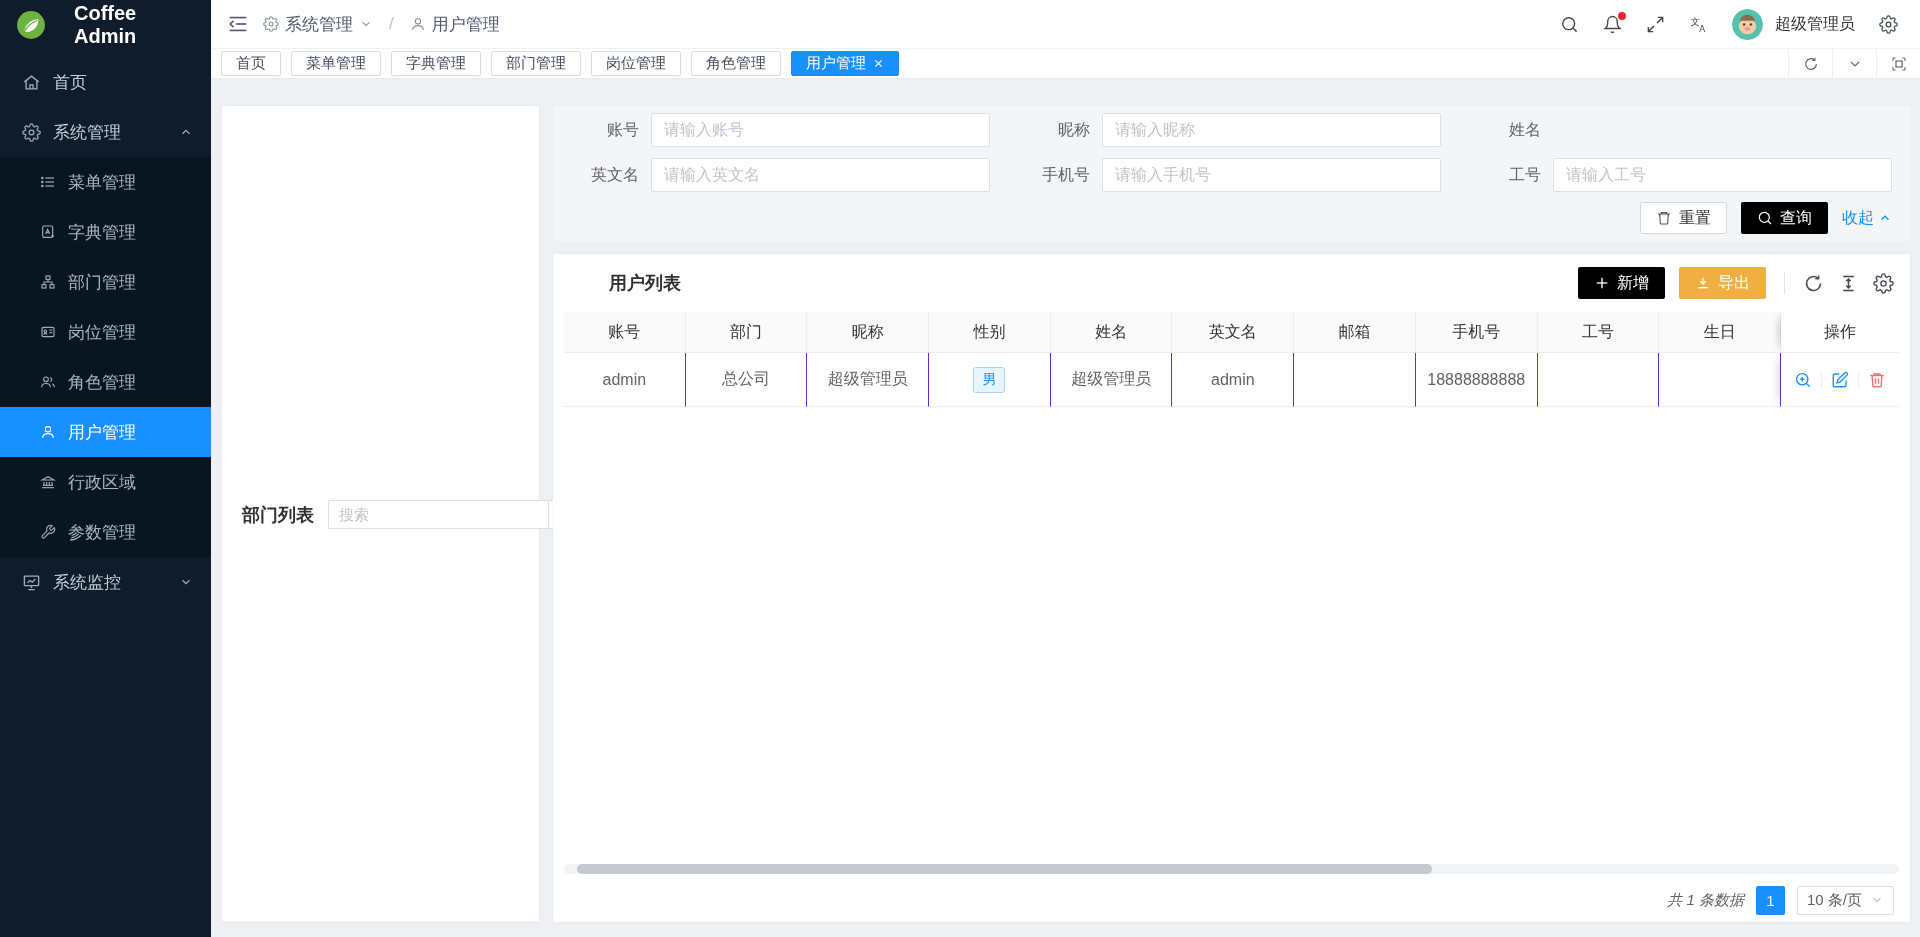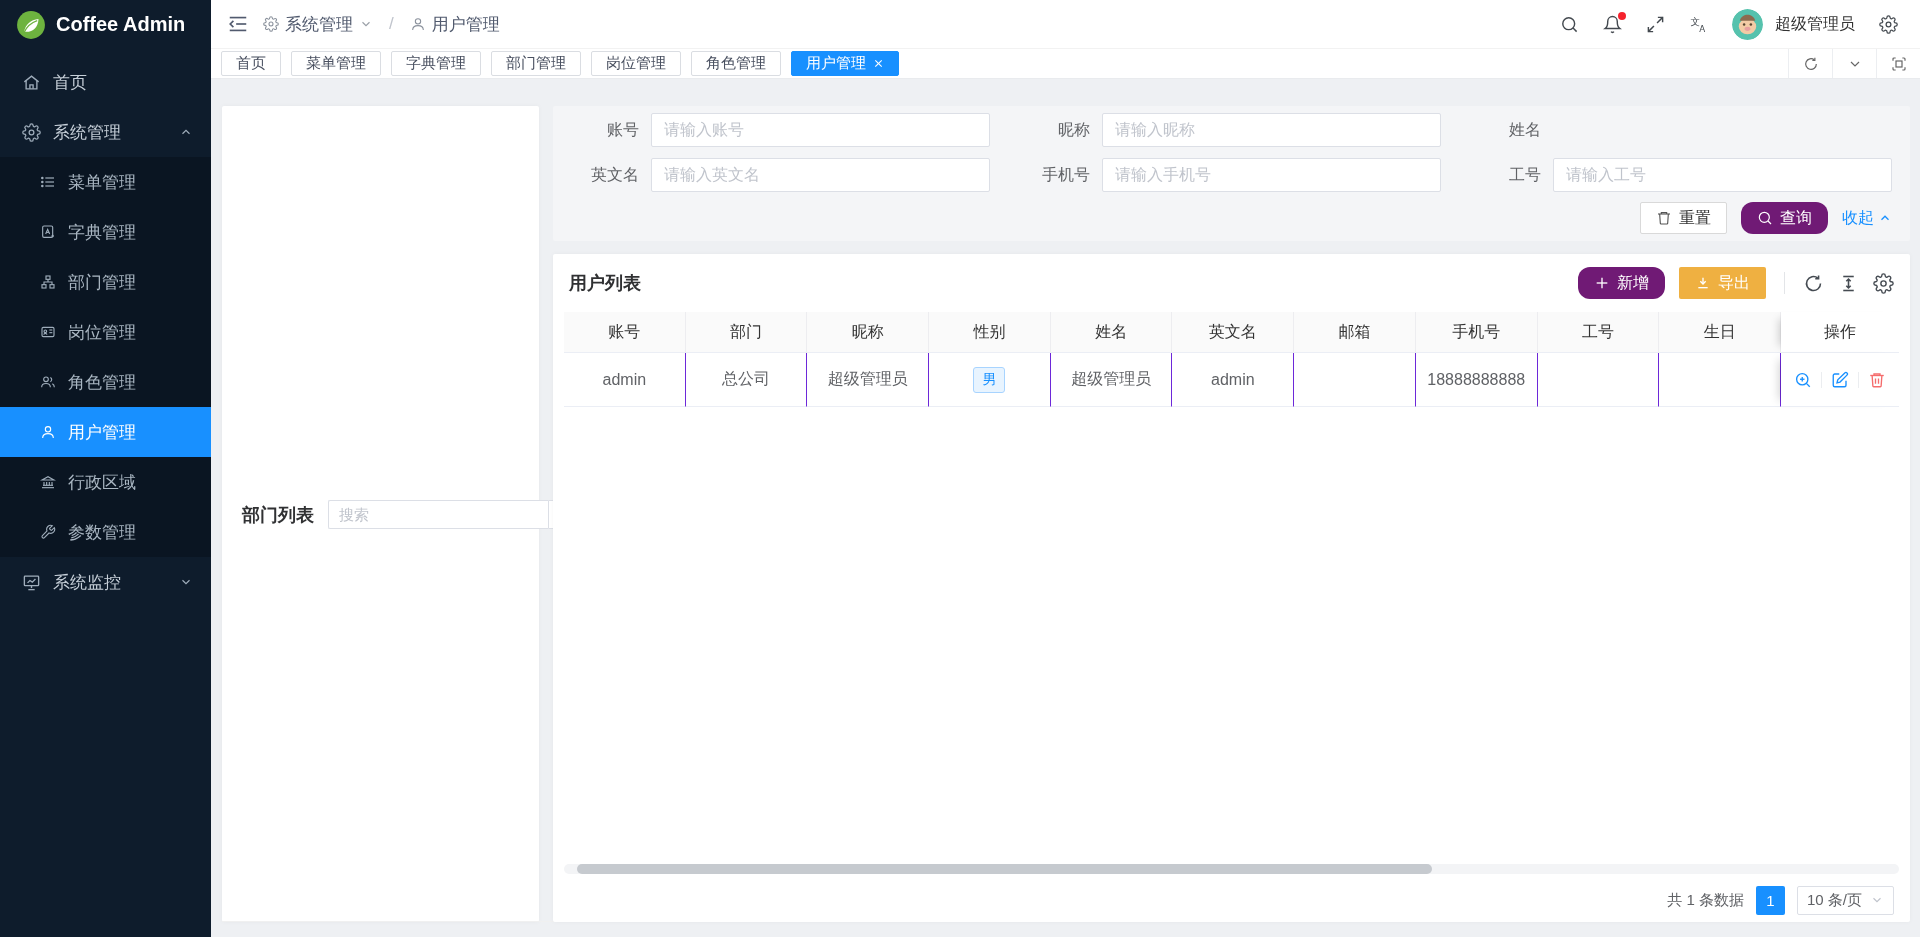--- a/index.html
+++ b/index.html
@@ -6,21 +6,21 @@
   html,body { margin:0; padding:0; }
   body {
     width:1920px; height:937px; overflow:hidden;
     font-family:"Liberation Sans","DejaVu Sans",sans-serif;
     background:#eef0f3; color:#333;
   }
   .layout { display:flex; width:100%; height:100%; }
 
   
   .sidebar { width:211px; height:100%; background:#0e1c2c; flex:none; display:flex; flex-direction:column; }
-  .logo { height:49px; display:flex; align-items:center; gap:10px; padding:0 14px 0 16px; color:#fff; font-weight:bold; font-size:20px; flex:none; }
+  .logo { height:49px; display:flex; align-items:center; gap:28px; padding:0 14px 0 16px; color:#fff; font-weight:bold; font-size:20px; flex:none; }
   .logo svg { width:30px; height:30px; flex:none; }
   nav { padding-top:8px; }
   .mi { height:50px; display:flex; align-items:center; gap:12px; padding:0 18px 0 22px; font-size:17px; color:#c6cfd8; cursor:pointer; }
   .mi .ic { color:#9fadbb; }
   .submenu { background:#0a1522; }
   .mi.sub { padding-left:40px; color:#a9b6c2; }
   .mi.active { background:#1890ff; color:#fff; }
   .mi.active .ic { color:#fff; }
   .mi .lbl { flex:1; white-space:nowrap; }
   .chev { margin-left:auto; color:#8d9aa8; }
@@ -78,27 +78,27 @@
   .search-card { background:#f4f5f7; box-shadow:none; padding:7px 18px 7px 12px; margin-bottom:13px; flex:none; }
   .form-grid { display:grid; grid-template-columns:repeat(3,1fr); column-gap:26px; row-gap:11px; }
   .field { display:flex; align-items:center; }
   .field label { width:86px; text-align:right; padding-right:12px; font-size:16px; color:#606266; flex:none; white-space:nowrap; }
   .field input { flex:1; min-width:0; height:34px; border:1px solid #dcdfe6; border-radius:2px; background:#fff; padding:0 12px; font-size:16px; color:#333; outline:none; }
   .field input::placeholder { color:#c0c4cc; }
   .form-actions { display:flex; align-items:center; justify-content:flex-end; gap:14px; margin-top:10px; }
   .btn { height:32px; display:inline-flex; align-items:center; gap:7px; padding:0 15px; border-radius:2px; font-size:16px; cursor:pointer; border:1px solid transparent; white-space:nowrap; }
   .btn.plain { background:#fff; border-color:#d9d9d9; color:#333; }
   .btn.plain .ic { color:#555; }
-  .btn.primary { background:#701a75; color:#fff;border-radius:12px; }
+  .btn.primary { background:#000000; color:#fff; }
   .btn.warn { background:#efb041; color:#fff; }
   .linkbtn { display:inline-flex; align-items:center; gap:4px; color:#1890ff; font-size:16px; cursor:pointer; }
 
   
   .table-card { flex:1; display:flex; flex-direction:column; min-height:0; }
-  .tc-head { display:flex; align-items:center; padding:13px 16px; flex:none; }
+  .tc-head { display:flex; align-items:center; padding:13px 16px; flex:none;margin-left:40px; }
   .tc-title { font-size:18px; font-weight:600; color:#303133; }
   .tc-actions { margin-left:auto; display:flex; align-items:center; gap:14px; }
   .tc-divider { width:1px; height:22px; background:#e3e5e8; margin:0 4px; }
   .tool-ic { display:inline-flex; width:21px; height:21px; color:#454b52; cursor:pointer; }
   .tool-ic svg { width:100%; height:100%; }
 
   .grid-table { margin:0 11px; flex:none; }
   .trow { display:grid; grid-template-columns:repeat(10,1fr) 118px; }
   .trow.head .cell { height:41px; background:#fafafa; color:#333; font-size:16px; border-bottom:1px solid #ebeef5; border-right:1px solid #ededf0; }
   .trow.head .cell:last-child { background:#fff; border-right:none; }
@@ -111,21 +111,21 @@
   .rowops .op-ic { display:inline-flex; width:18px; height:18px; color:#1890ff; cursor:pointer; }
   .rowops .op-ic.red { color:#f56c6c; }
   .rowops .vdiv { width:1px; height:16px; background:#ebedf0; }
   .op-ic svg { width:100%; height:100%; }
 
   .spacer { flex:1; }
   .hscroll { height:10px; margin:0 11px 4px; border-radius:5px; background:#f3f4f6; flex:none; position:relative; }
   .hthumb { position:absolute; left:1%; top:0; height:10px; width:64%; border-radius:5px; background:#c6cacf; cursor:pointer; }
 
   .pager { height:44px; display:flex; align-items:center; justify-content:flex-end; gap:12px; padding:0 16px; flex:none; }
-  .pager .total { font-size:15px; color:#606266; }
+  .pager .total { font-size:15px; color:#606266;font-style:italic; }
   .pg { min-width:29px; height:29px; display:flex; align-items:center; justify-content:center; background:#1890ff; color:#fff; font-size:15px; border-radius:2px; cursor:pointer; }
   .psize { height:29px; display:flex; align-items:center; gap:8px; border:1px solid #dcdfe6; border-radius:2px; padding:0 9px; font-size:15px; color:#606266; background:#fff; cursor:pointer; }
   .psize .ic14 { color:#c0c4cc; }
 </style>
 </head>
 <body>
 
 <div class="layout">
 
   <aside class="sidebar">

